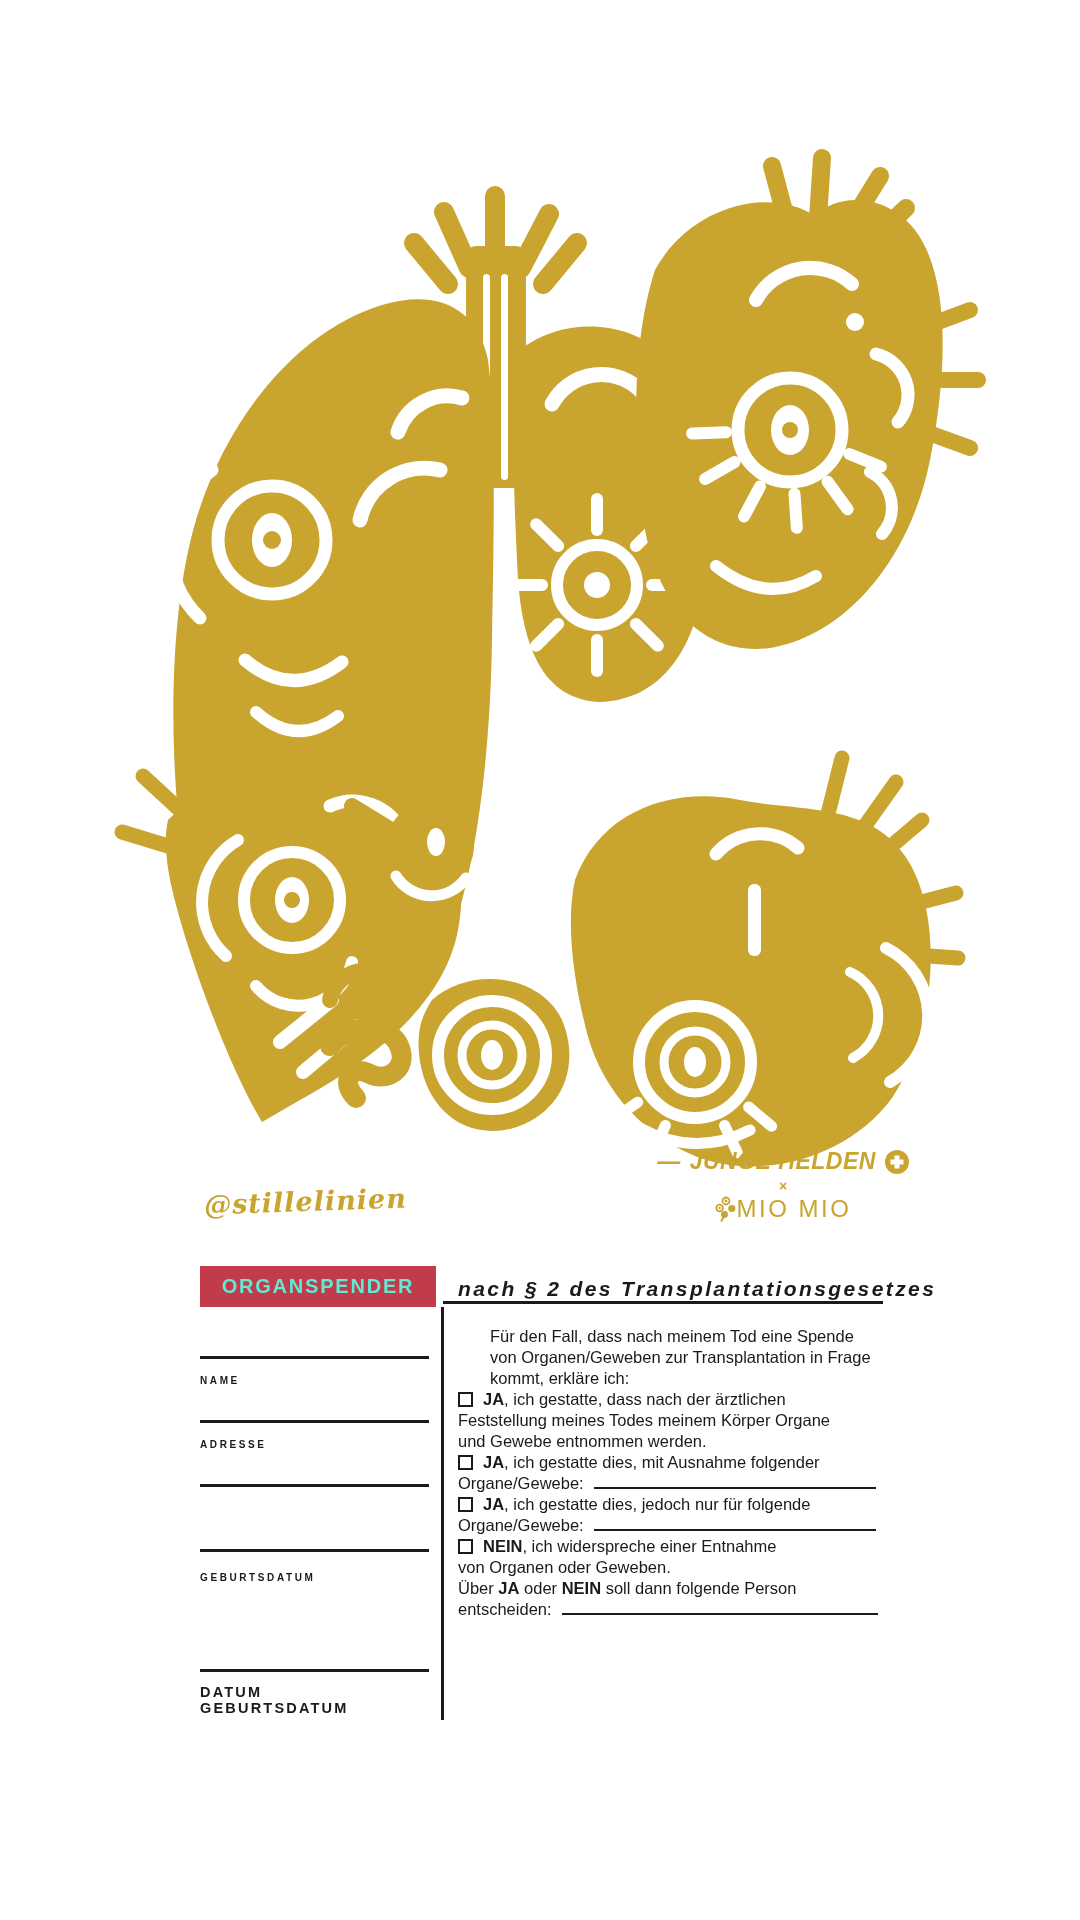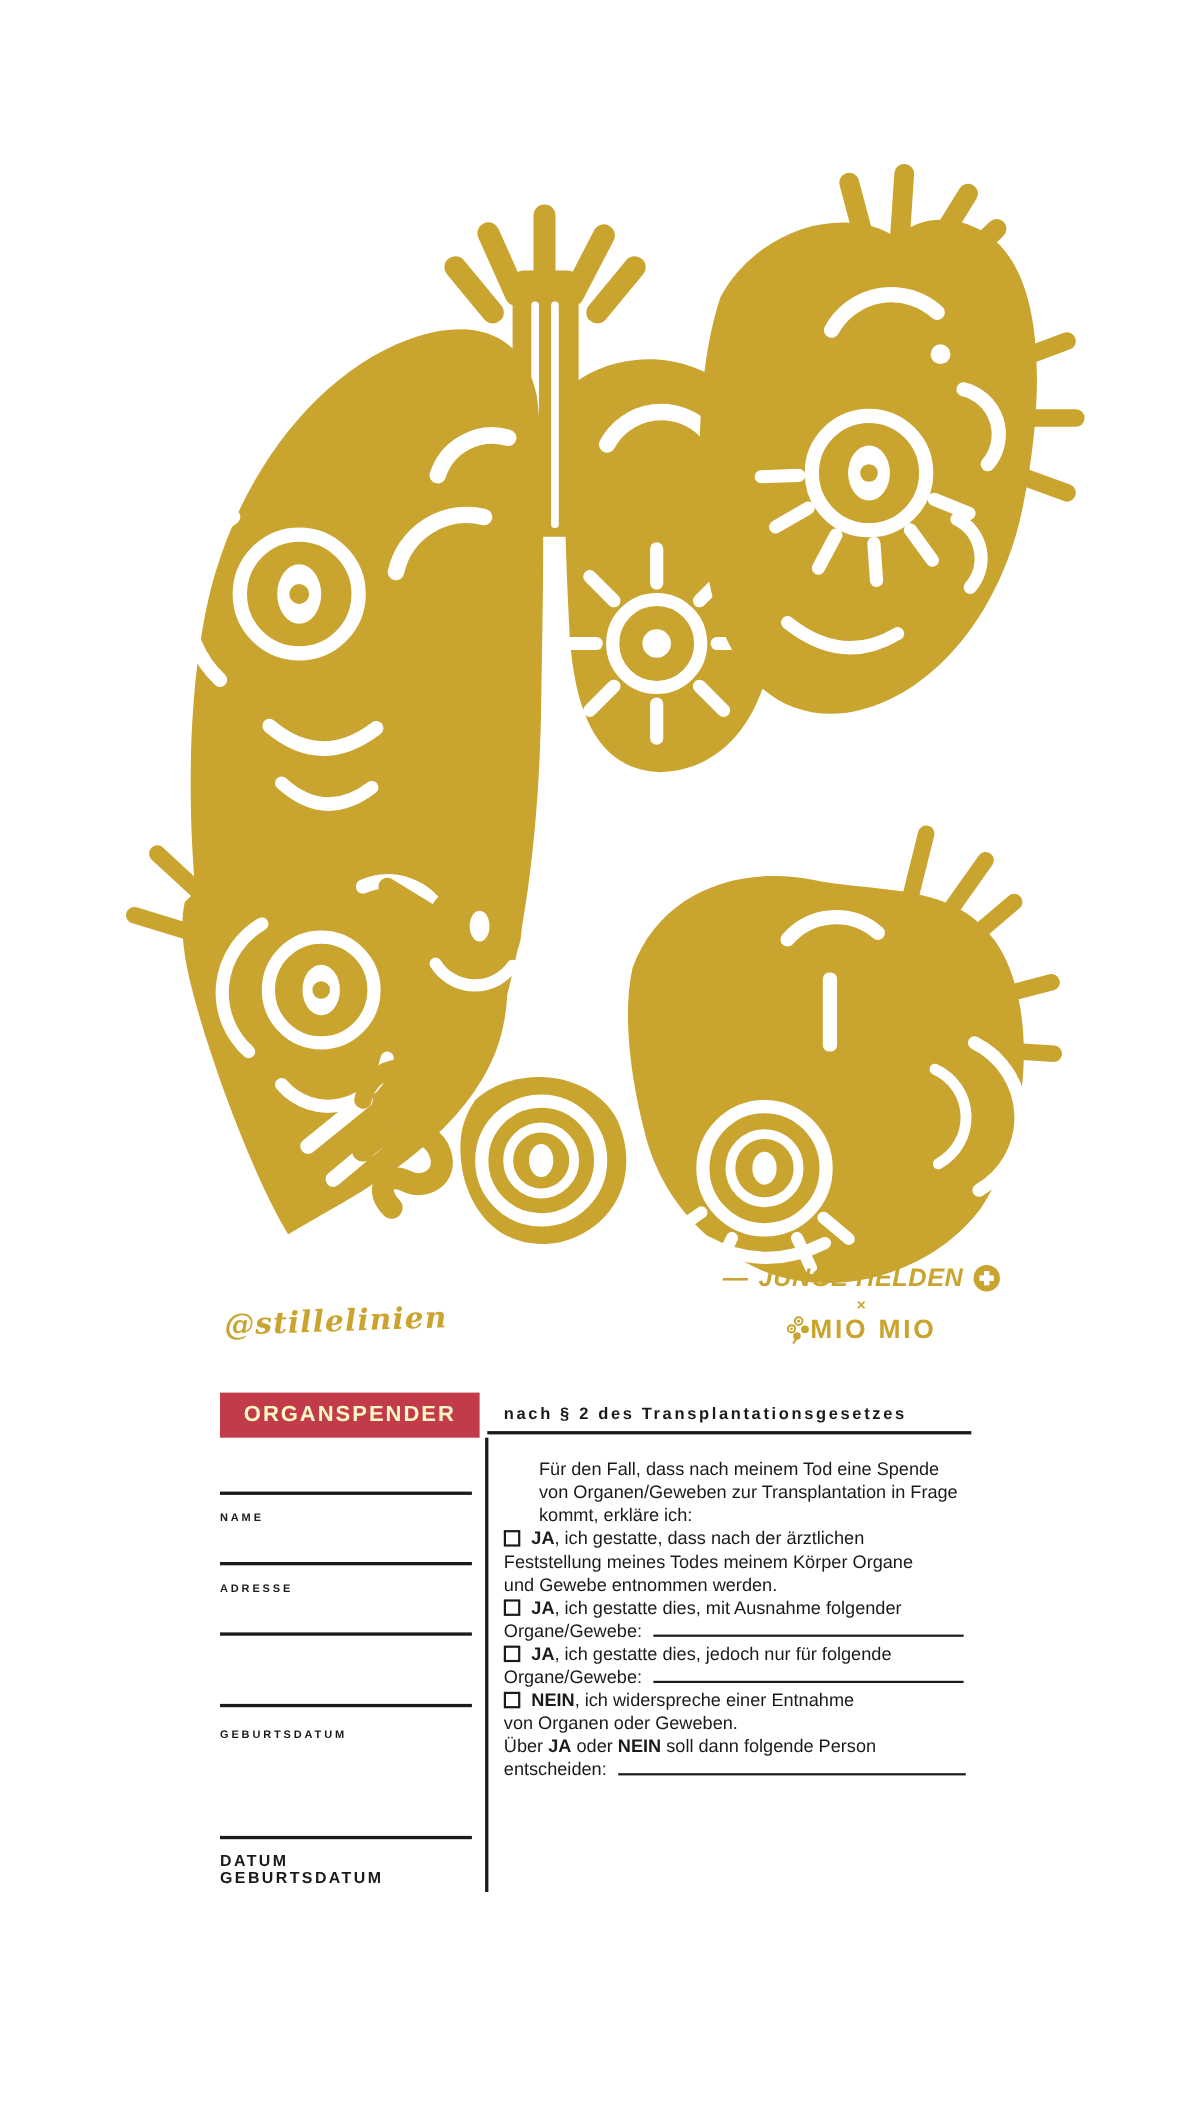--- a/index.html
+++ b/index.html
@@ -21,27 +21,27 @@
 
   
   .brand{position:absolute;left:600px;top:1148px;width:366px;text-align:center;color:var(--gold);}
   .jh-row{display:flex;align-items:center;justify-content:center;gap:9px;font-style:italic;font-weight:700;font-size:23px;letter-spacing:.5px;white-space:nowrap;}
   .jh-dash{font-weight:700;}
   .plus-badge{display:inline-block;width:24px;height:24px;border-radius:50%;background:var(--gold);position:relative;}
   .plus-badge::before,.plus-badge::after{content:"";position:absolute;background:#fff;left:50%;top:50%;transform:translate(-50%,-50%);}
   .plus-badge::before{width:13px;height:5px;}
   .plus-badge::after{width:5px;height:13px;}
   .collab-x{font-size:14px;font-weight:700;margin-top:4px;line-height:14px;}
-  .mio-row{display:flex;align-items:center;justify-content:center;gap:0;margin-top:2px;font-weight:700;font-size:24px;letter-spacing:2.5px;white-space:nowrap;}
+  .mio-row{display:flex;align-items:center;justify-content:center;gap:0;margin-top:2px;font-weight:400;font-size:24px;letter-spacing:2.5px;white-space:nowrap;}
   .credit{position:absolute;left:204px;top:1186px;color:var(--gold);font-family:"DejaVu Serif",serif;font-style:italic;font-weight:700;font-size:27px;letter-spacing:1px;transform:rotate(-2deg);}
 
   
-  .badge{position:absolute;left:200px;top:1266px;width:236px;height:41px;background:var(--red);color:#fef9c3;
+  .badge{position:absolute;left:200px;top:1266px;width:236px;height:41px;background:var(--red);color:#5eead4;
          display:flex;align-items:center;justify-content:center;font-size:20px;font-weight:600;letter-spacing:1.8px;}
-  .law{position:absolute;left:458px;top:1277px;font-size:15px;font-weight:700;letter-spacing:2.4px;white-space:nowrap;}
+  .law{position:absolute;left:458px;top:1277px;font-size:21px;font-weight:700;letter-spacing:2.4px;white-space:nowrap;font-style:italic;}
   .law-underline{position:absolute;left:443px;top:1301px;width:440px;height:3px;background:var(--ink);}
   .vdivider{position:absolute;left:441px;top:1307px;width:3px;height:413px;background:var(--ink);}
 
   .fline{position:absolute;left:200px;width:229px;height:3px;background:var(--ink);}
   .fl1{top:1356px;} .fl2{top:1420px;} .fl3{top:1484px;} .fl4{top:1549px;} .fl5{top:1669px;}
   .flabel{position:absolute;left:200px;font-size:10px;font-weight:700;letter-spacing:2.6px;white-space:nowrap;}
   .lb1{top:1375px;} .lb2{top:1439px;} .lb3{top:1572px;}
   .lbrow{position:absolute;left:200px;top:1684px;width:229px;display:flex;justify-content:space-between;font-size:14.5px;font-weight:700;letter-spacing:2.2px;flex-direction:column;}
 
   .rcol{position:absolute;left:458px;top:1326px;width:430px;font-size:16.5px;line-height:21px;}

